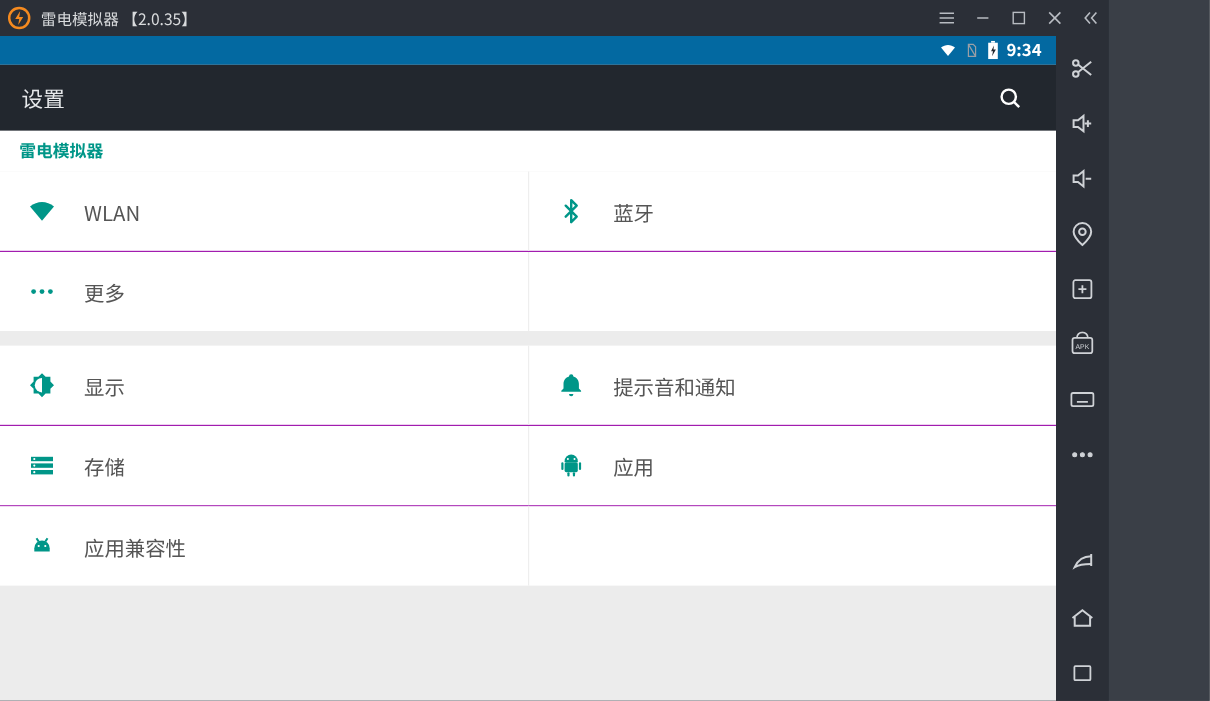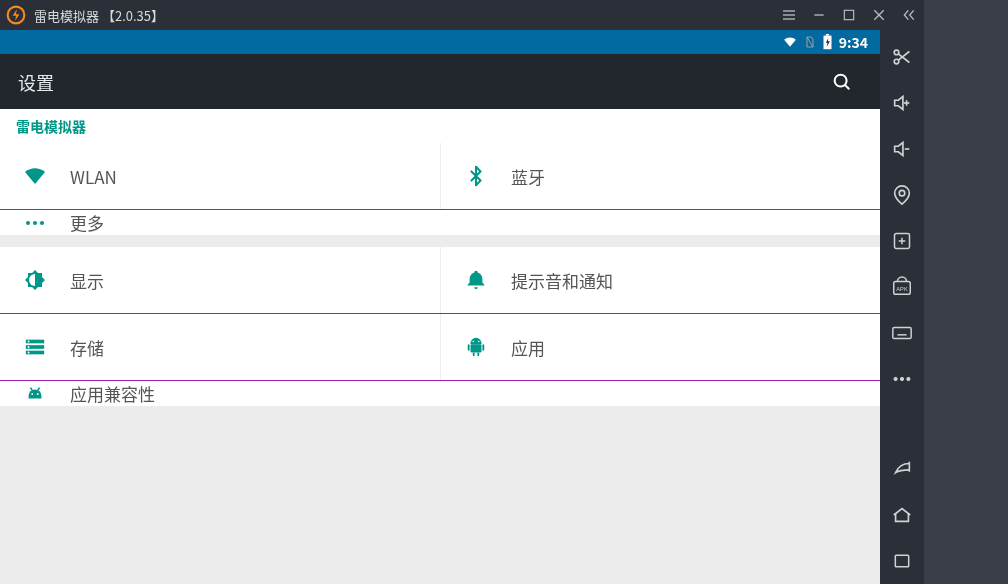--- a/index.html
+++ b/index.html
@@ -24,21 +24,21 @@
   .statusbar svg{display:block;}
   
   .appbar{height:55px;background:#22272e;color:#fff;display:flex;align-items:center;padding:0 18px;}
   .appbar .appbar-title{font-size:18px;font-weight:400;color:#e6e8ea;}
   .appbar .appbar-spacer{flex:1 1 auto;}
   .appbar .search-btn{width:40px;height:40px;display:flex;align-items:center;justify-content:center;color:#fff;}
   
   .settings-body{flex:1 1 auto;overflow:hidden;background:#ececec;}
   .section-header{height:34px;display:flex;align-items:center;padding:0 16px;color:#009688;font-size:14px;font-weight:600;background:#ffffff;}
   .row-pair{display:flex;background:#ffffff;border-bottom:1px solid #a21caf;}
-  .row-pair.last-in-section{border-bottom:none;flex-direction:column;}
+  .row-pair.last-in-section{border-bottom:none;}
   .section-gap{height:12px;background:#ececec;}
   .row{flex:1 1 50%;display:flex;align-items:center;height:66px;box-sizing:border-box;}
   .row + .row{border-left:1px solid #eeeeee;}
   .row .icon-cell{width:70px;display:flex;align-items:center;justify-content:center;color:#009688;}
   .row .icon-cell svg{display:block;}
   .row .label{font-size:17px;color:#555;}
   .row.empty .icon-cell, .row.empty .label{visibility:hidden;}
 </style>
 </head>
 <body>

